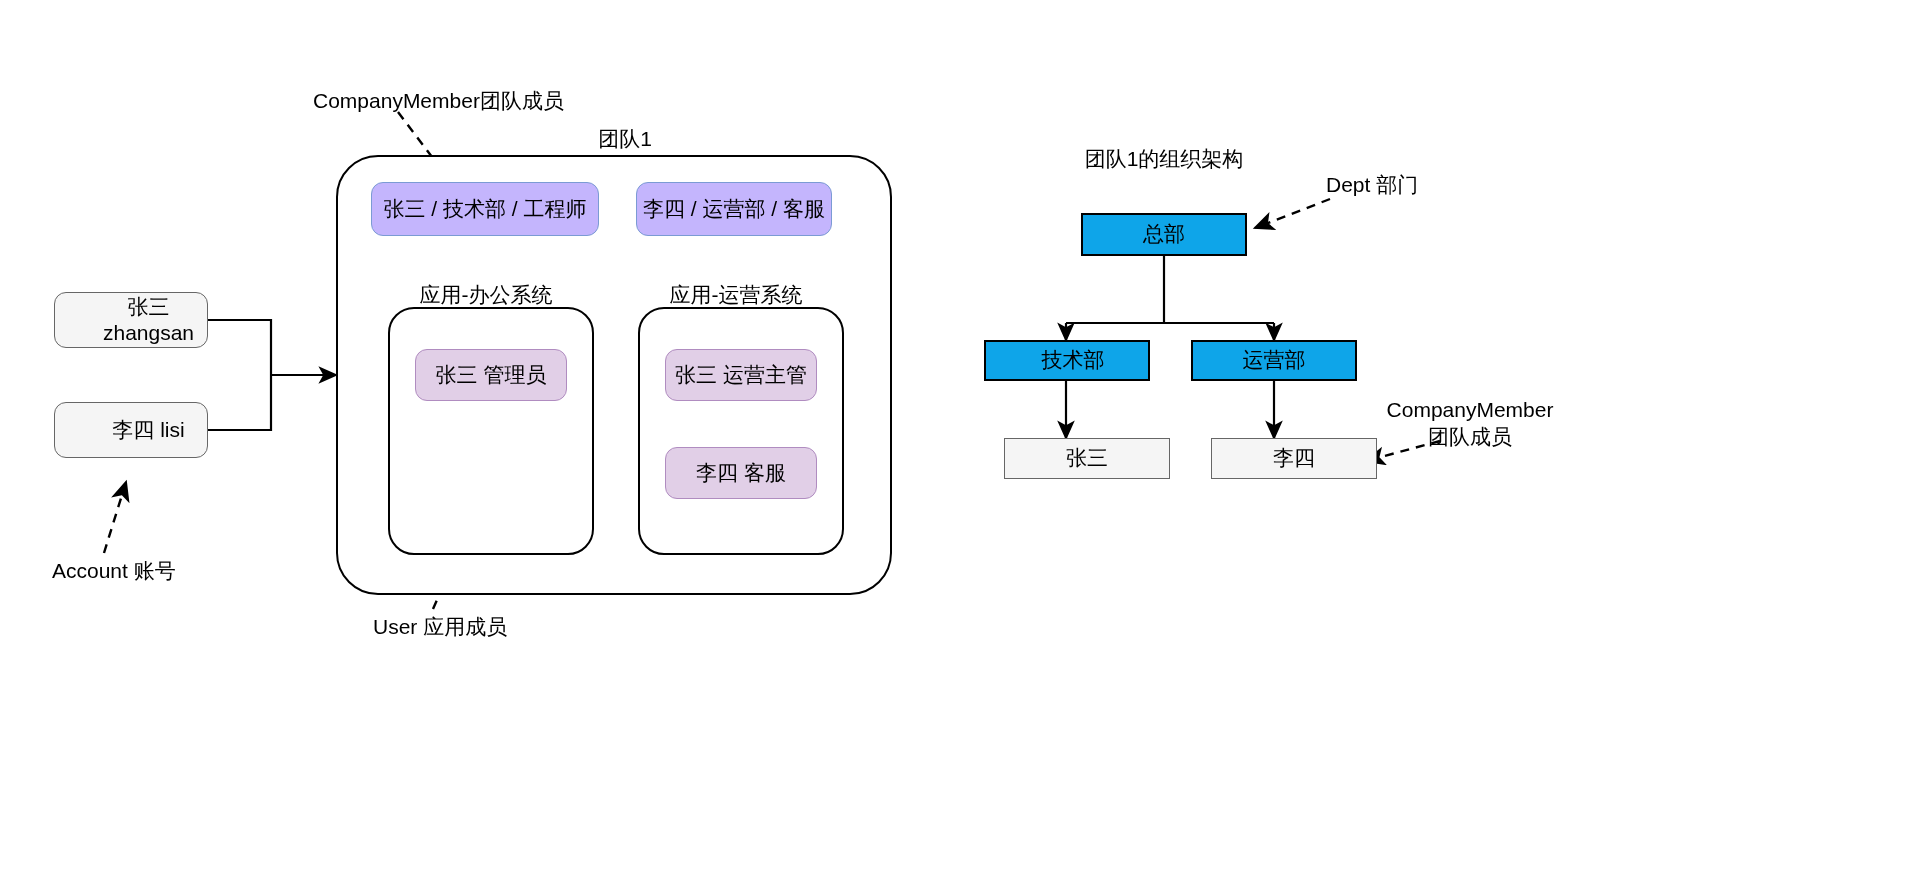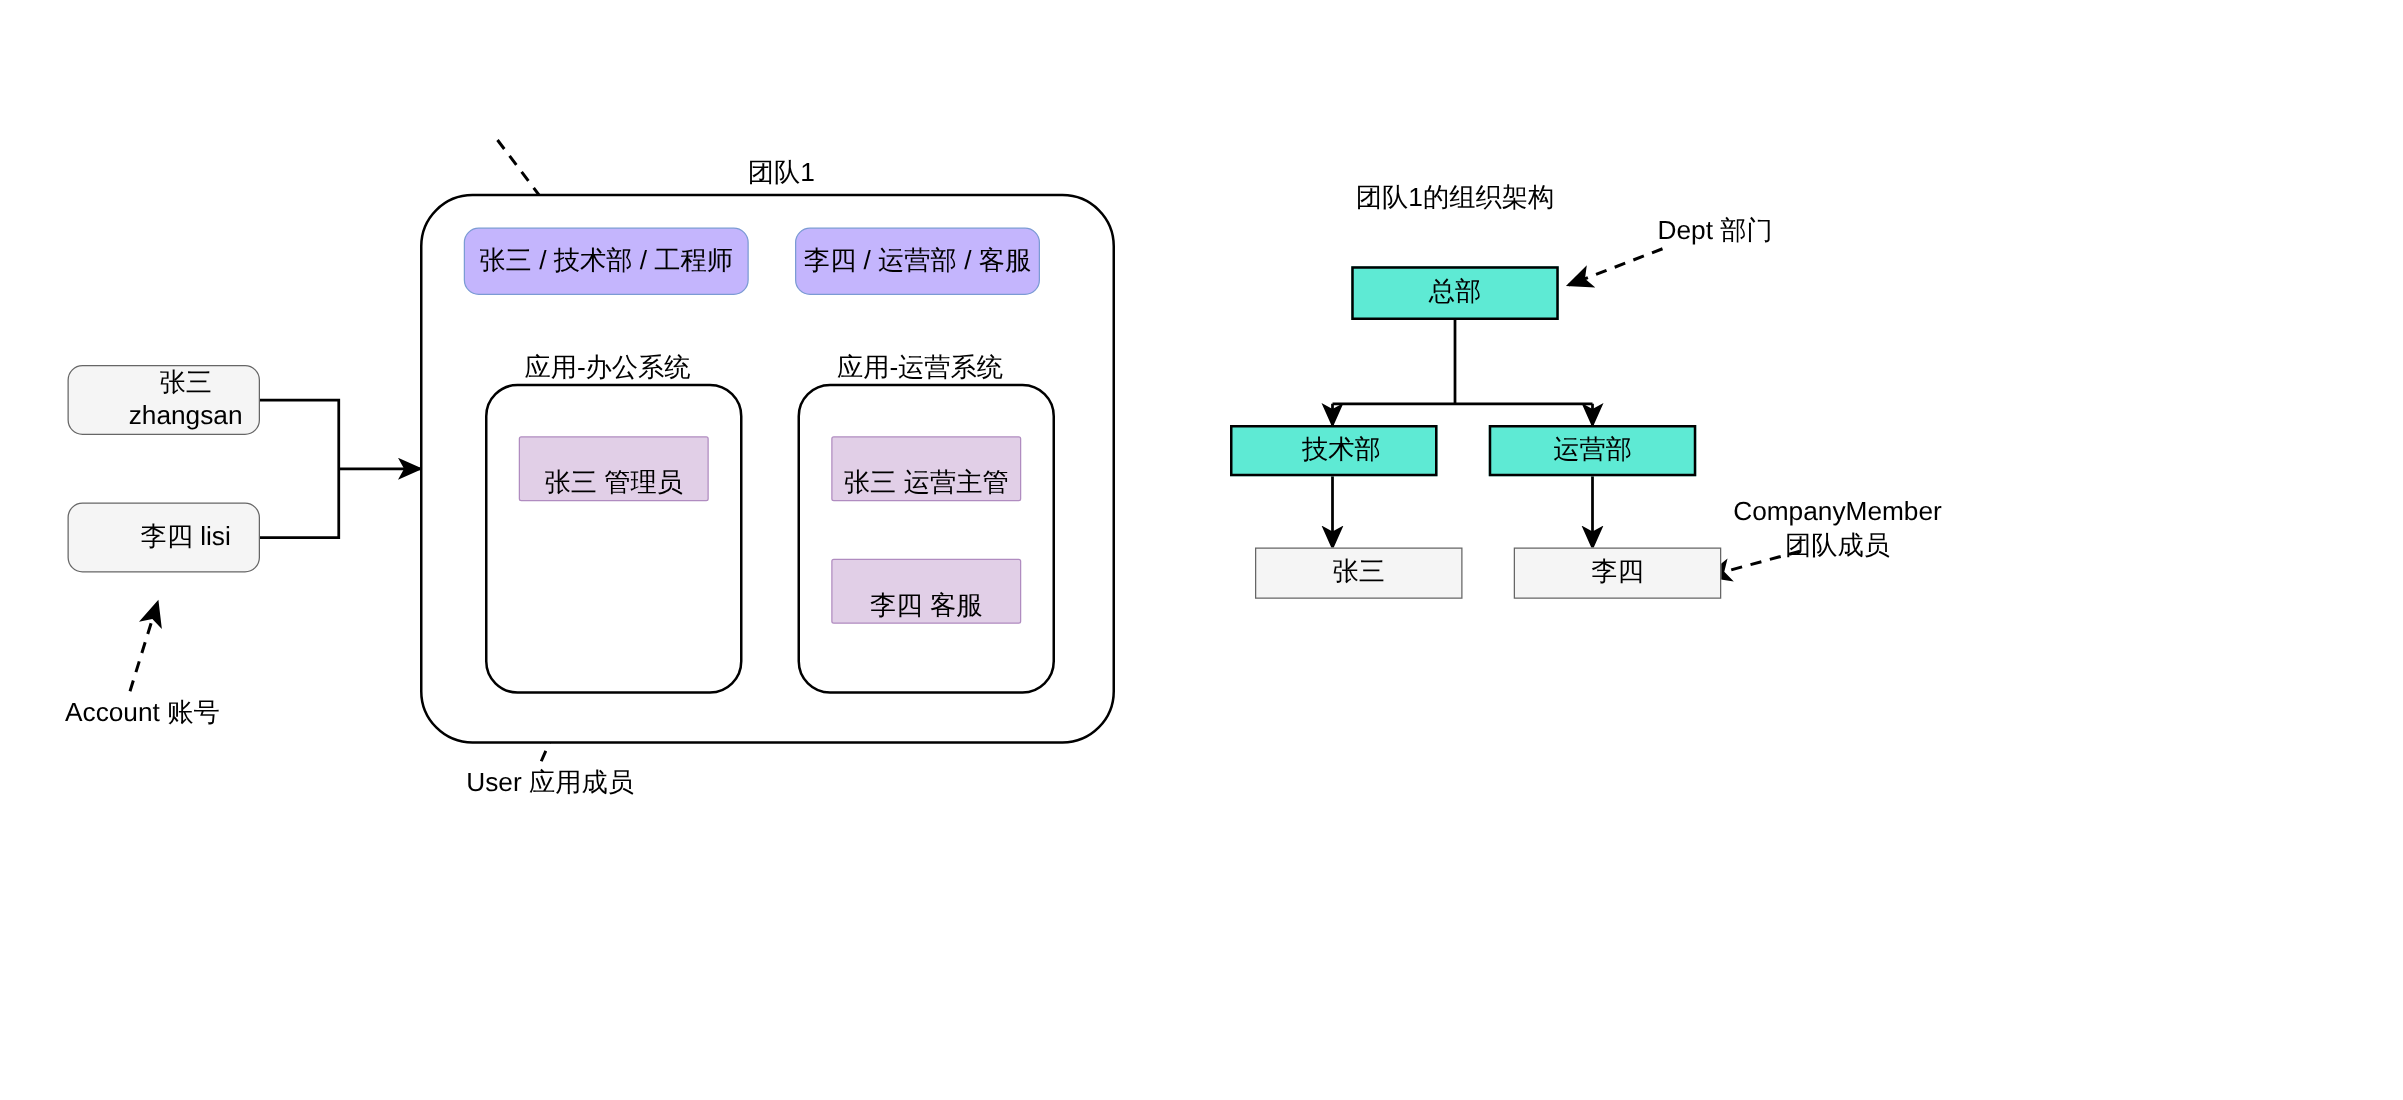--- a/index.html
+++ b/index.html
@@ -61,27 +61,26 @@
   
   .app-box {
     background: #ffffff;
     border: 2.1px solid #000000;
     border-radius: 26px;
   }
   
   .user-chip {
     background: #e1cfe7;
     border: 1.8px solid #b08cc0;
-    border-radius: 2px;
-    font-size: 21px;
-    align-items: flex-end;
+    border-radius: 12px;
+    font-size: 21px;
   }
   
   .org-box {
-    background: #5eead4;
+    background: #0ea5e9;
     border: 2.2px solid #000000;
     border-radius: 0;
     font-size: 21px;
   }
   .org-box.member {
     background: #f5f5f5;
     border: 1.8px solid #666666;
     margin-left: 20px;
   }
   
@@ -152,20 +151,21 @@
   <div class="node account-box" style="left:54px; top:402px; width:154px; height:56px;">
     <span>李四 lisi</span>
   </div>
 
   <div class="caption" style="left:52px; top:557px;">Account 账号</div>
 
   <div class="caption center" style="left:565px; top:125px; width:120px;">团队1</div>
 
   <div class="node team-box" style="left:336px; top:155px; width:556px; height:440px;"></div>
 
+  <div class="caption" style="left:313px; top:87px;">CompanyMember团队成员</div>
 
   <div class="node member-chip" style="left:371px; top:182px; width:228px; height:54px;">
     <span>张三  / 技术部 / 工程师</span>
   </div>
 
   <div class="node member-chip" style="left:636px; top:182px; width:196px; height:54px;">
     <span>李四 / 运营部 / 客服</span>
   </div>
 
   <div class="caption center" style="left:406px; top:281px; width:160px;">应用-办公系统</div>

